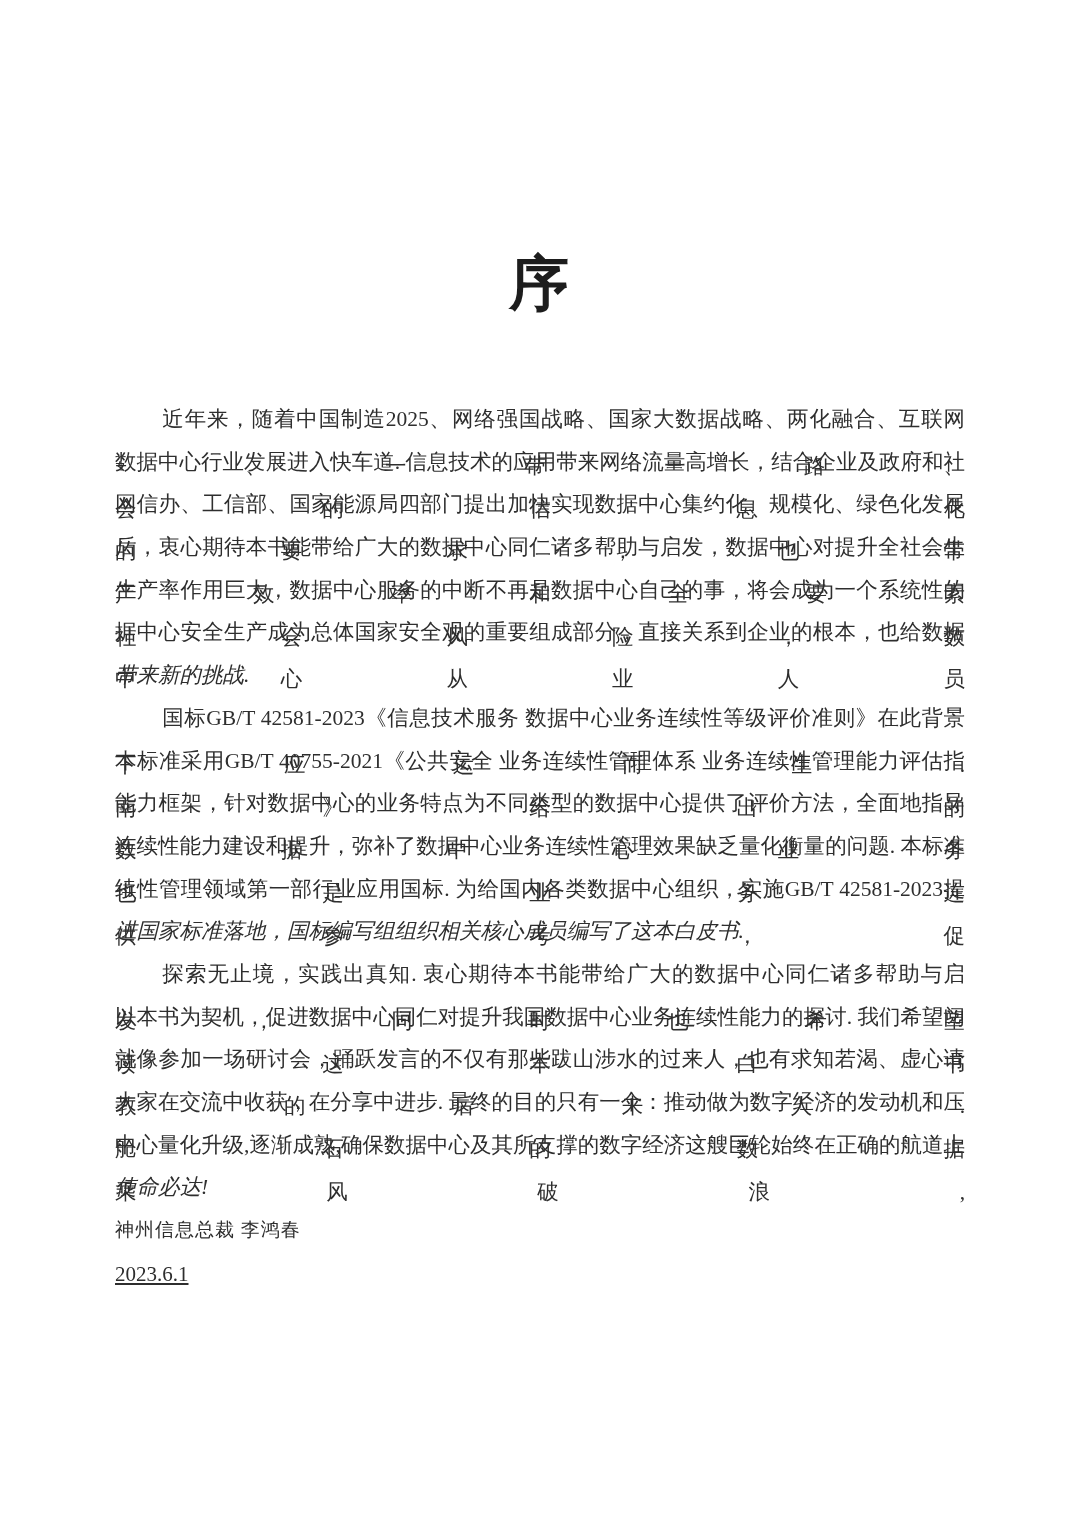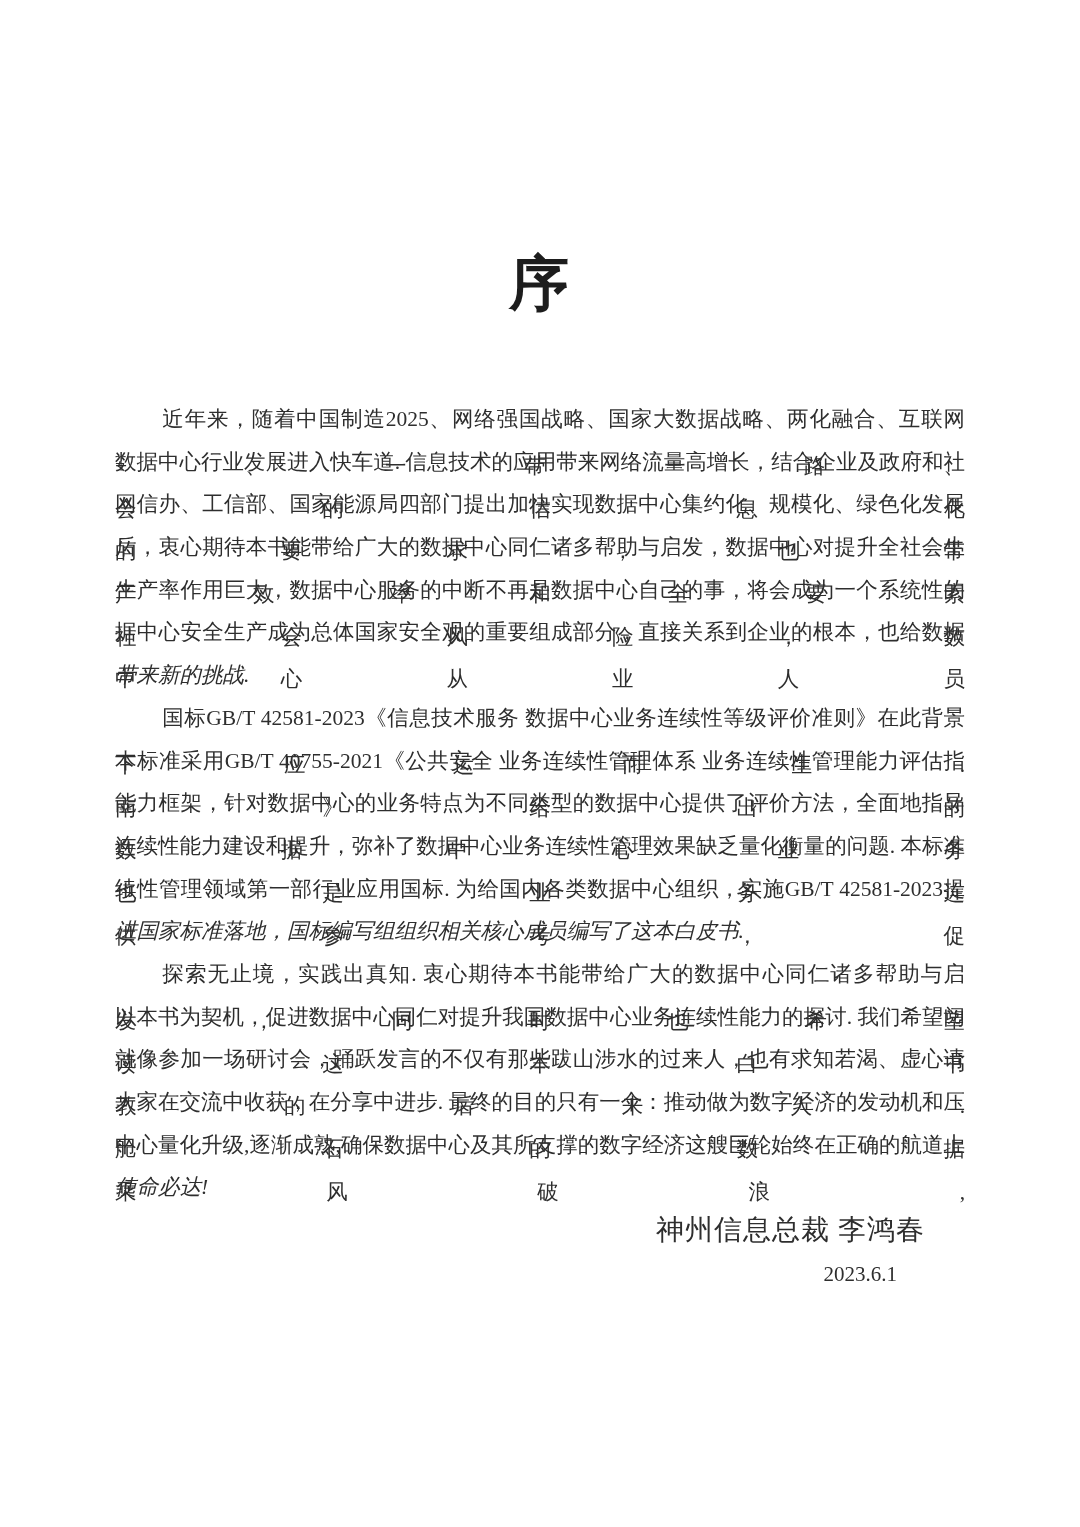--- a/index.html
+++ b/index.html
@@ -52,33 +52,33 @@
     text-indent: 2.2em;
   }
   .signature {
     margin: 0 115px 0 auto;
     width: 850px;
   }
   .sig-name {
     margin-top: 1px;
     height: 44px;
     line-height: 44px;
-    text-align: right;
     padding-right: 40px;
     box-sizing: border-box;
-    font-size: 28px;
+    font-size: 19px;
     letter-spacing: 1px;
   }
   .sig-date {
     height: 44px;
     line-height: 44px;
-    text-align: right;
+    text-align: left;
     padding-right: 68px;
     box-sizing: border-box;
     font-size: 21px;
+    text-decoration: underline;
   }
 </style>
 </head>
 <body>
 
 <div class="page">
 
   <div class="title">序</div>
 
   <div class="body-text">

